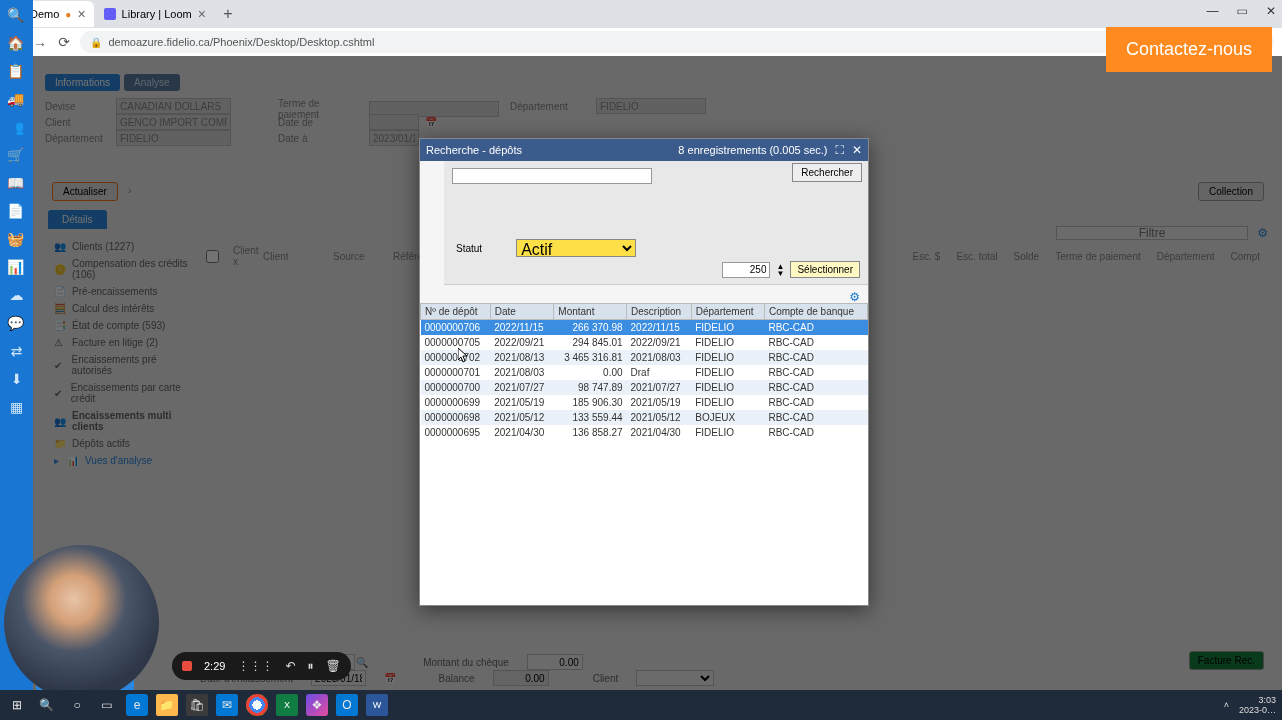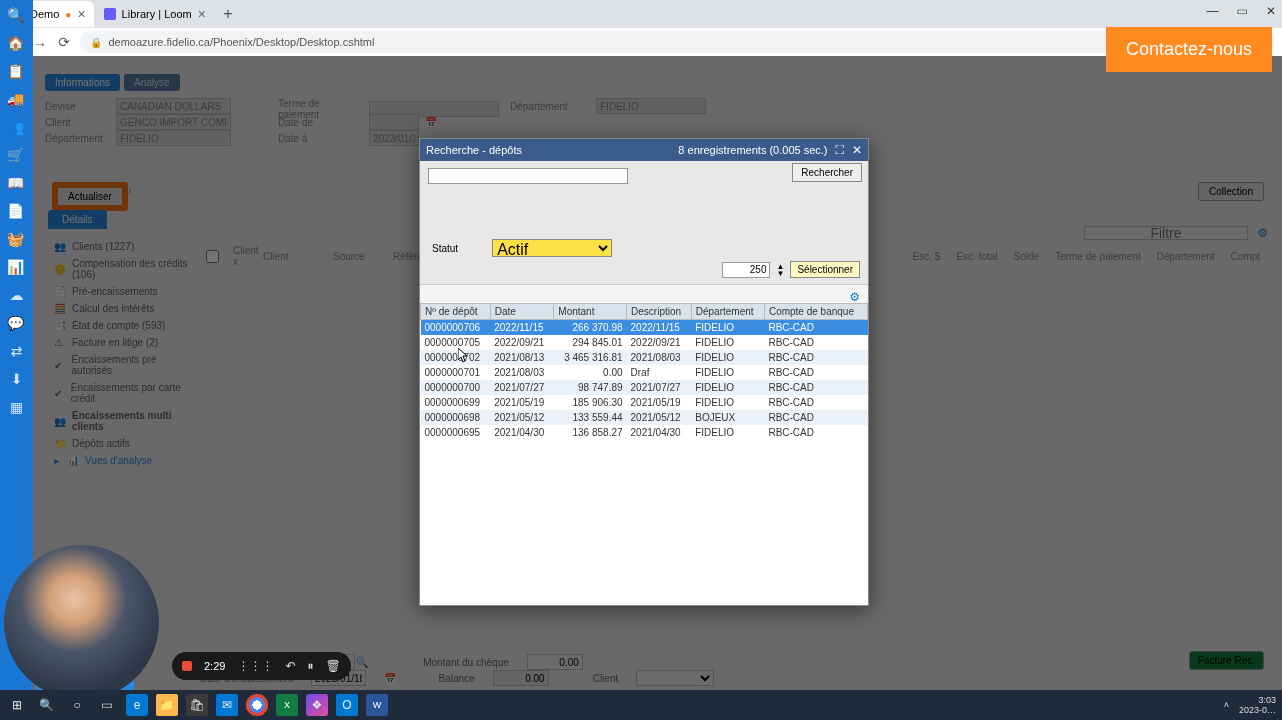--- a/index.html
+++ b/index.html
@@ -28,21 +28,21 @@
 .rail-ic { width: 18px; height: 18px; color: #cfe6fb; font-size: 14px; text-align: center; line-height: 18px; cursor: pointer; }
 
 .toolbar-tabs { position: absolute; top: 18px; left: 45px; display: flex; gap: 4px; }
 .tb-tab { padding: 3px 10px; font-size: 10px; background: #5a7ca0; color: #cfe0ef; border-radius: 3px; }
 .tb-tab.active { background: #2b87e0; color: #fff; }
 
 .form-row { position: absolute; left: 45px; font-size: 10px; color: #888; display: flex; align-items: center; gap: 6px; }
 .form-lbl { width: 65px; }
 .form-inp { width: 115px; height: 16px; background: #d8d8d8; border: 1px solid #bbb; font-size: 10px; padding: 0 3px; color: #888; }
 
-.actualiser { position: absolute; top: 126px; left: 52px; padding: 3px 10px; font-size: 10px; border: 6px solid #f97316; background: #ddd; border-radius: 3px; }
+.actualiser { position: absolute; top: 126px; left: 52px; padding: 3px 10px; font-size: 10px; border: 1px solid #f97316; background: #ddd; border-radius: 3px; }
 .collection { position: absolute; top: 126px; right: 18px; padding: 3px 10px; font-size: 10px; border: 1px solid #999; background: #ddd; border-radius: 3px; }
 
 .details-tab { position: absolute; top: 154px; left: 48px; padding: 4px 14px; font-size: 10px; background: #2b87e0; color: #fff; border-radius: 3px 3px 0 0; }
 
 .side-list { position: absolute; top: 182px; left: 52px; width: 145px; font-size: 10px; color: #666; }
 .side-item { display: flex; align-items: center; gap: 6px; padding: 3px 2px; }
 .side-item.active { font-weight: bold; }
 .side-ic { width: 12px; font-size: 10px; }
 
 .grid-head { position: absolute; top: 186px; left: 200px; right: 14px; height: 28px; background: #e8e8e8; font-size: 10px; color: #888; display: flex; align-items: center; }
@@ -59,21 +59,21 @@
 
 .modal { position: absolute; top: 138px; left: 419px; width: 450px; height: 468px; background: #f5f5f5; border: 1px solid #888; box-shadow: 0 4px 20px rgba(0,0,0,0.5); z-index: 100; display: flex; flex-direction: column; }
 .modal-title { height: 22px; background: #3a5b8c; color: #fff; display: flex; align-items: center; justify-content: space-between; padding: 0 6px; font-size: 11px; }
 .mt-right { display: flex; align-items: center; gap: 8px; }
 .mt-ic { cursor: pointer; font-size: 12px; }
 
 .modal-tabs { display: flex; gap: 2px; padding: 4px 6px 2px; background: #e8e8e8; }
 .m-tab { padding: 3px 18px; font-size: 10px; background: #5a7ca0; color: #dfeaf5; border: 1px solid #7c96b5; cursor: pointer; }
 .m-tab.active { background: #2b87e0; color: #fff; }
 
-.search-area { padding: 4px 8px 8px; background: #e8e8e8; position: relative; min-height: 124px; border-bottom: 1px solid #ccc; }
+.search-area { padding: 4px 8px 8px; background: #e8e8e8; position: relative; min-height: 124px; border-bottom: 1px solid #ccc; margin-left: 24px; }
 .search-inp { width: 200px; height: 16px; border: 1px solid #999; background: #fff; font-size: 10px; }
 .rechercher-btn { position: absolute; right: 6px; top: 2px; padding: 3px 8px; font-size: 10px; border: 1px solid #888; background: #eee; cursor: pointer; }
 
 .statut-row { position: absolute; top: 78px; left: 12px; font-size: 10px; display: flex; align-items: center; gap: 34px; }
 .statut-sel { width: 120px; height: 18px; font-size: 16px; border: 1px solid #888; background: #fde047; }
 
 .count-row { position: absolute; bottom: 6px; right: 8px; display: flex; align-items: center; gap: 6px; }
 .count-inp { width: 48px; height: 16px; font-size: 10px; text-align: right; border: 1px solid #999; padding-right: 3px; }
 .select-btn { padding: 2px 6px; font-size: 10px; border: 1px solid #888; background: #fef9c3; cursor: pointer; }
 
@@ -248,21 +248,21 @@
     <span class="gh" style="width:60px">Référence</span>
     <span style="flex:1"></span>
     <span class="gh">Esc. $</span>
     <span class="gh">Esc. total</span>
     <span class="gh">Solde</span>
     <span class="gh">Terme de paiement</span>
     <span class="gh">Département</span>
     <span class="gh">Compt</span>
   </div>
   <div style="position:absolute;top:170px;right:14px;color:#2b87e0;font-size:12px">⚙</div>
-  <input style="position: absolute; top: 170px; right: 34px; width: 164px; height: 14px; font-size: 14px; border: 1px solid rgb(187, 187, 187); background: rgb(238, 238, 238); text-align: center;" placeholder="Filtre">
+  <input style="position: absolute; top: 170px; right: 34px; width: 192px; height: 14px; font-size: 12px; border: 1px solid rgb(187, 187, 187); background: rgb(238, 238, 238); text-align: center;" placeholder="Filtre">
 
   <div class="bottom-fields">
     <span>Dépôt</span>
     <input class="bf-inp" style="width: 110px;">
     <span style="font-size:10px;margin-left:-16px">🔍</span>
     <span style="width:18px"></span>
     <span>Montant du chèque</span>
     <input class="bf-inp" style="width: 56px; text-align: right;" value="0.00">
   </div>
   <div class="bottom-fields" style="bottom:34px">

